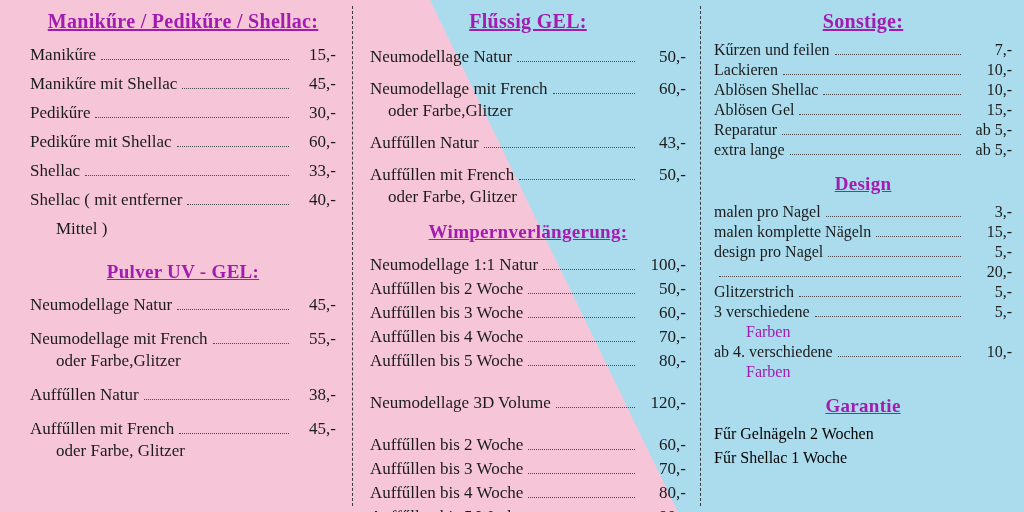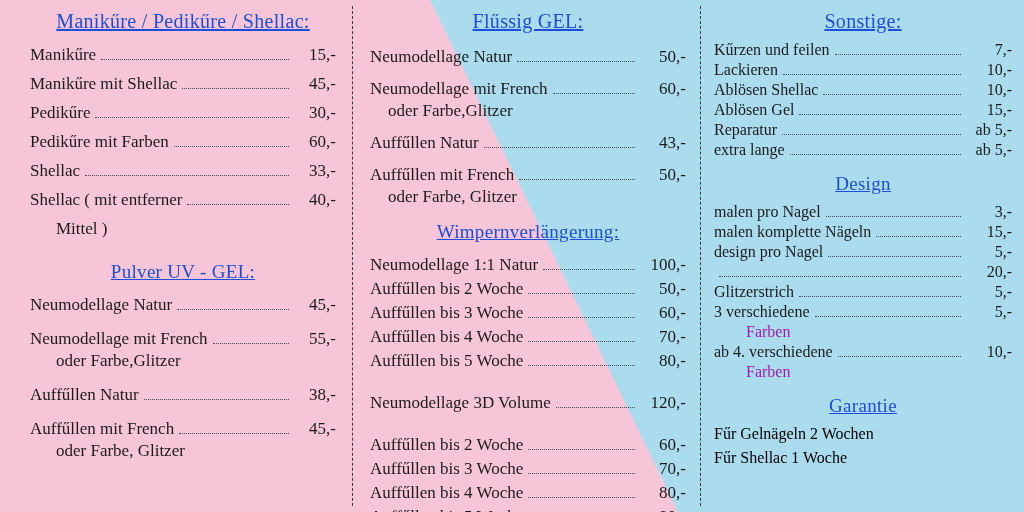--- a/index.html
+++ b/index.html
@@ -41,24 +41,24 @@
     position: absolute;
     top: 6px; bottom: 6px;
     width: 0;
     border-left: 1px dashed #3a3a3a;
     z-index: 3;
   }
   #div1 { left: 352px; }
   #div2 { left: 700px; }
 
   h2.head {
-    font-weight: normal;
+    font-weight: bold;
     text-decoration: underline;
     text-align: center;
-    color: #1d4ed8;
+    color: #a21caf;
     letter-spacing: .3px;
   }
   .h-big { font-size: 20px; }
   .h-mid { font-size: 19px; }
 
   .row {
     display: flex;
     align-items: baseline;
     width: 100%;
     color: #1b1b1b;
@@ -123,21 +123,21 @@
           <span class="label">Manikűre mit Shellac</span>
           <span class="leader"></span>
           <span class="price">45,-</span>
         </div>
         <div class="row">
           <span class="label">Pedikűre</span>
           <span class="leader"></span>
           <span class="price">30,-</span>
         </div>
         <div class="row">
-          <span class="label">Pedikűre mit Farben</span>
+          <span class="label">Pedikűre mit Shellac</span>
           <span class="leader"></span>
           <span class="price">60,-</span>
         </div>
         <div class="row">
           <span class="label">Shellac</span>
           <span class="leader"></span>
           <span class="price">33,-</span>
         </div>
         <div class="row">
           <span class="label">Shellac ( mit entferner</span>

